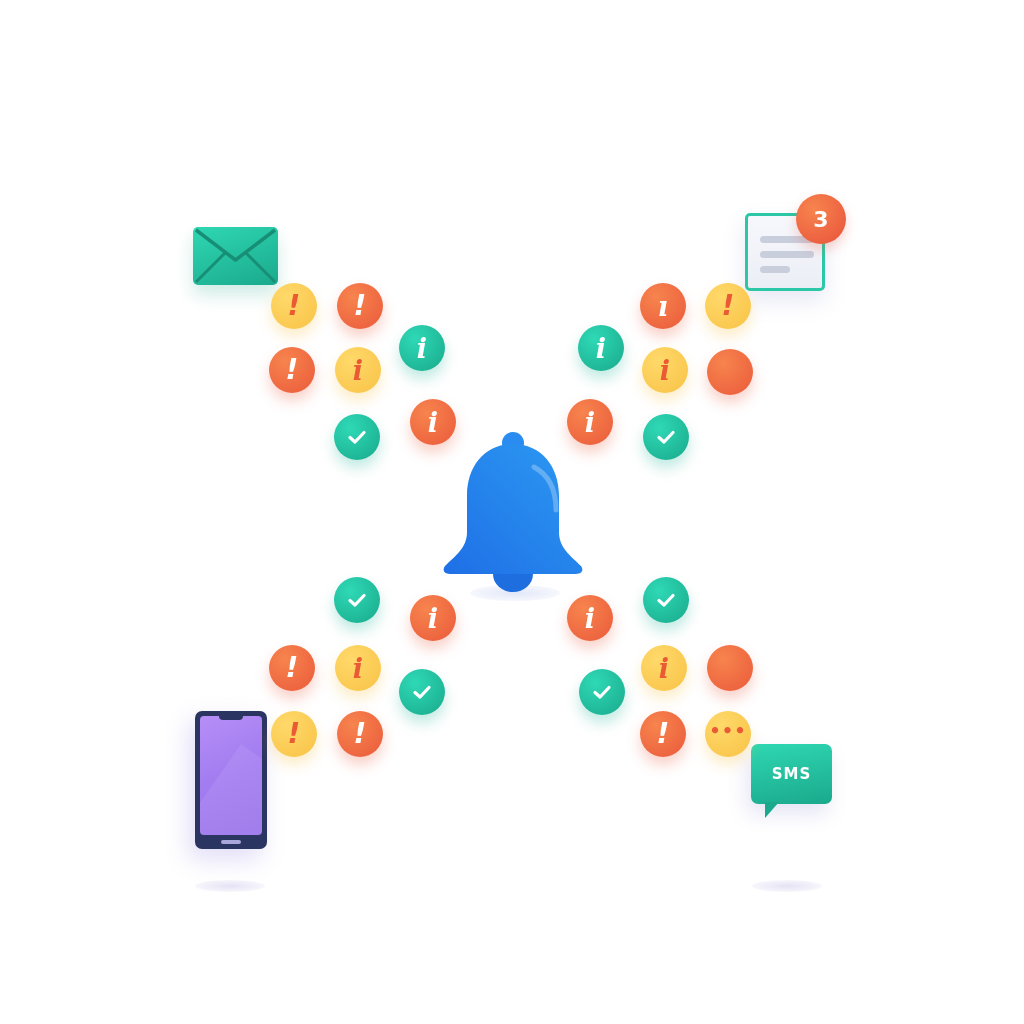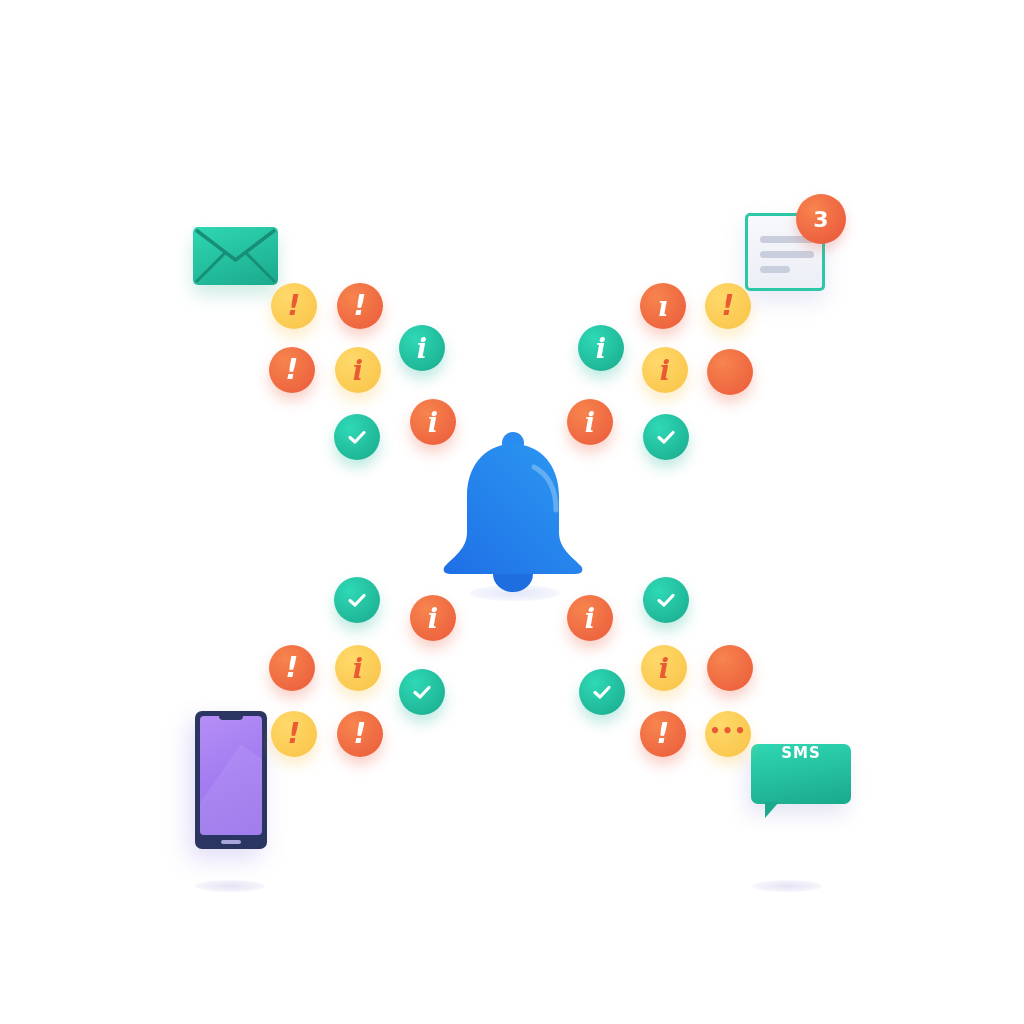--- a/index.html
+++ b/index.html
@@ -45,23 +45,23 @@
       background: #2b3561; box-shadow: -6px 10px 24px rgba(120,100,220,0.22); }
     .phone .screen { position: absolute; left: 5px; top: 5px; right: 5px; bottom: 14px; border-radius: 4px;
       background: linear-gradient(155deg, #b58ef6 0%, #a27cf0 50%, #9a73ea 100%); overflow: hidden; }
     .phone .screen::after { content: ""; position: absolute; left: -20px; top: 60px; width: 140px; height: 120px;
       background: rgba(255,255,255,0.08); transform: rotate(-55deg); }
     .phone .notch { position: absolute; left: 24px; top: 4px; width: 24px; height: 5px; background: #2b3561; border-radius: 0 0 4px 4px; }
     .phone .home { position: absolute; left: 26px; bottom: 5px; width: 20px; height: 4px; border-radius: 2px; background: #a9a6dc; }
     .ground-shadow { position: absolute; width: 70px; height: 12px; border-radius: 50%;
       background: radial-gradient(ellipse, rgba(120,110,200,0.2), rgba(255,255,255,0)); }
 
-    .sms { position: absolute; left: 751px; top: 744px; width: 100px; height: 60px; border-radius: 7px;
+    .sms { position: absolute; left: 751px; top: 744px; width: 81px; height: 60px; border-radius: 7px;
       background: linear-gradient(170deg, #2fd7b2, #1aa98c); color: #fff; font-family: "DejaVu Sans", sans-serif;
-      font-weight: bold; font-size: 15px; display: flex; align-items: flex-start; justify-content: center;
+      font-weight: bold; font-size: 15px; display: flex; align-items: center; justify-content: center;
       box-shadow: -4px 10px 20px rgba(110,110,200,0.18); letter-spacing: 1px; }
     .sms-tail { position: absolute; left: 765px; top: 802px; width: 0; height: 0;
       border-top: 16px solid #1aa98c; border-right: 14px solid transparent; }
   </style>
 </head>
 <body>
 
 <div class="canvas">
 
   <div class="envelope">

